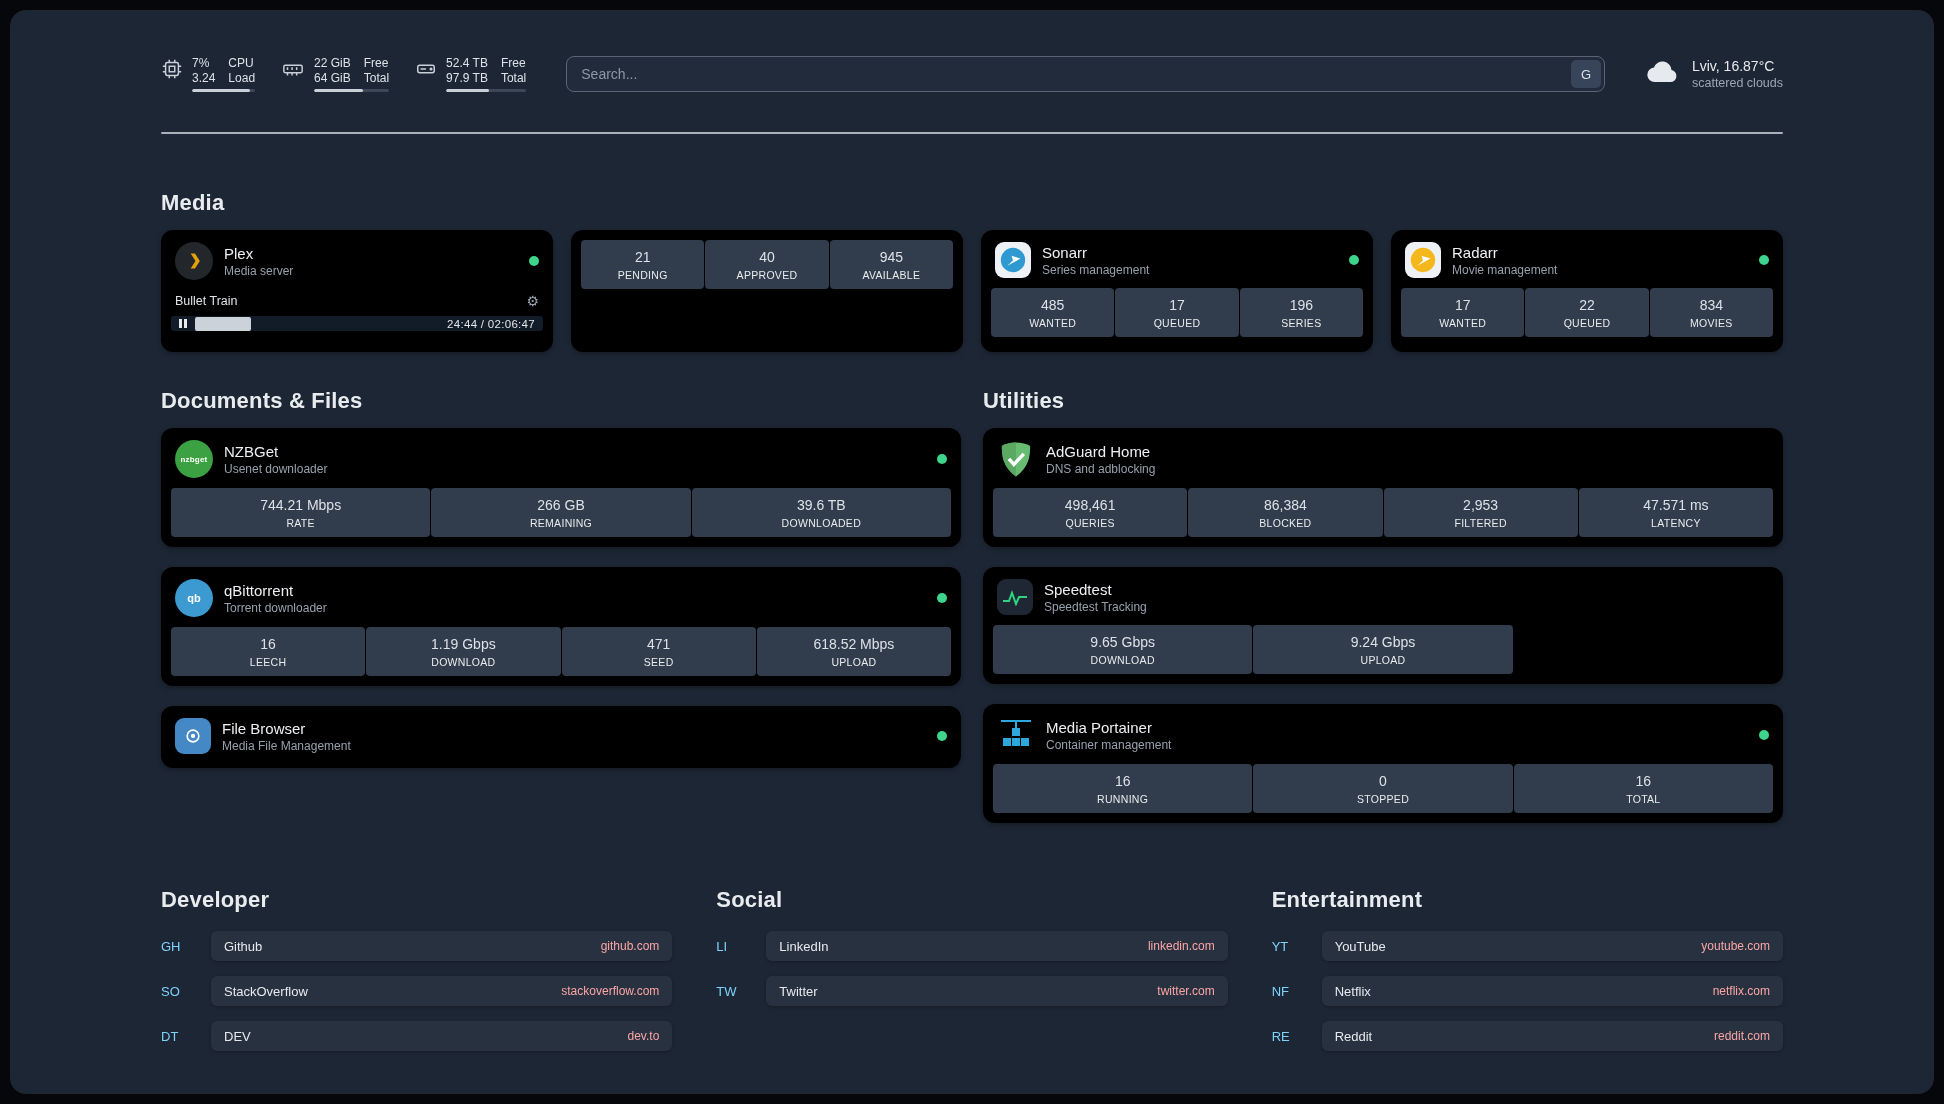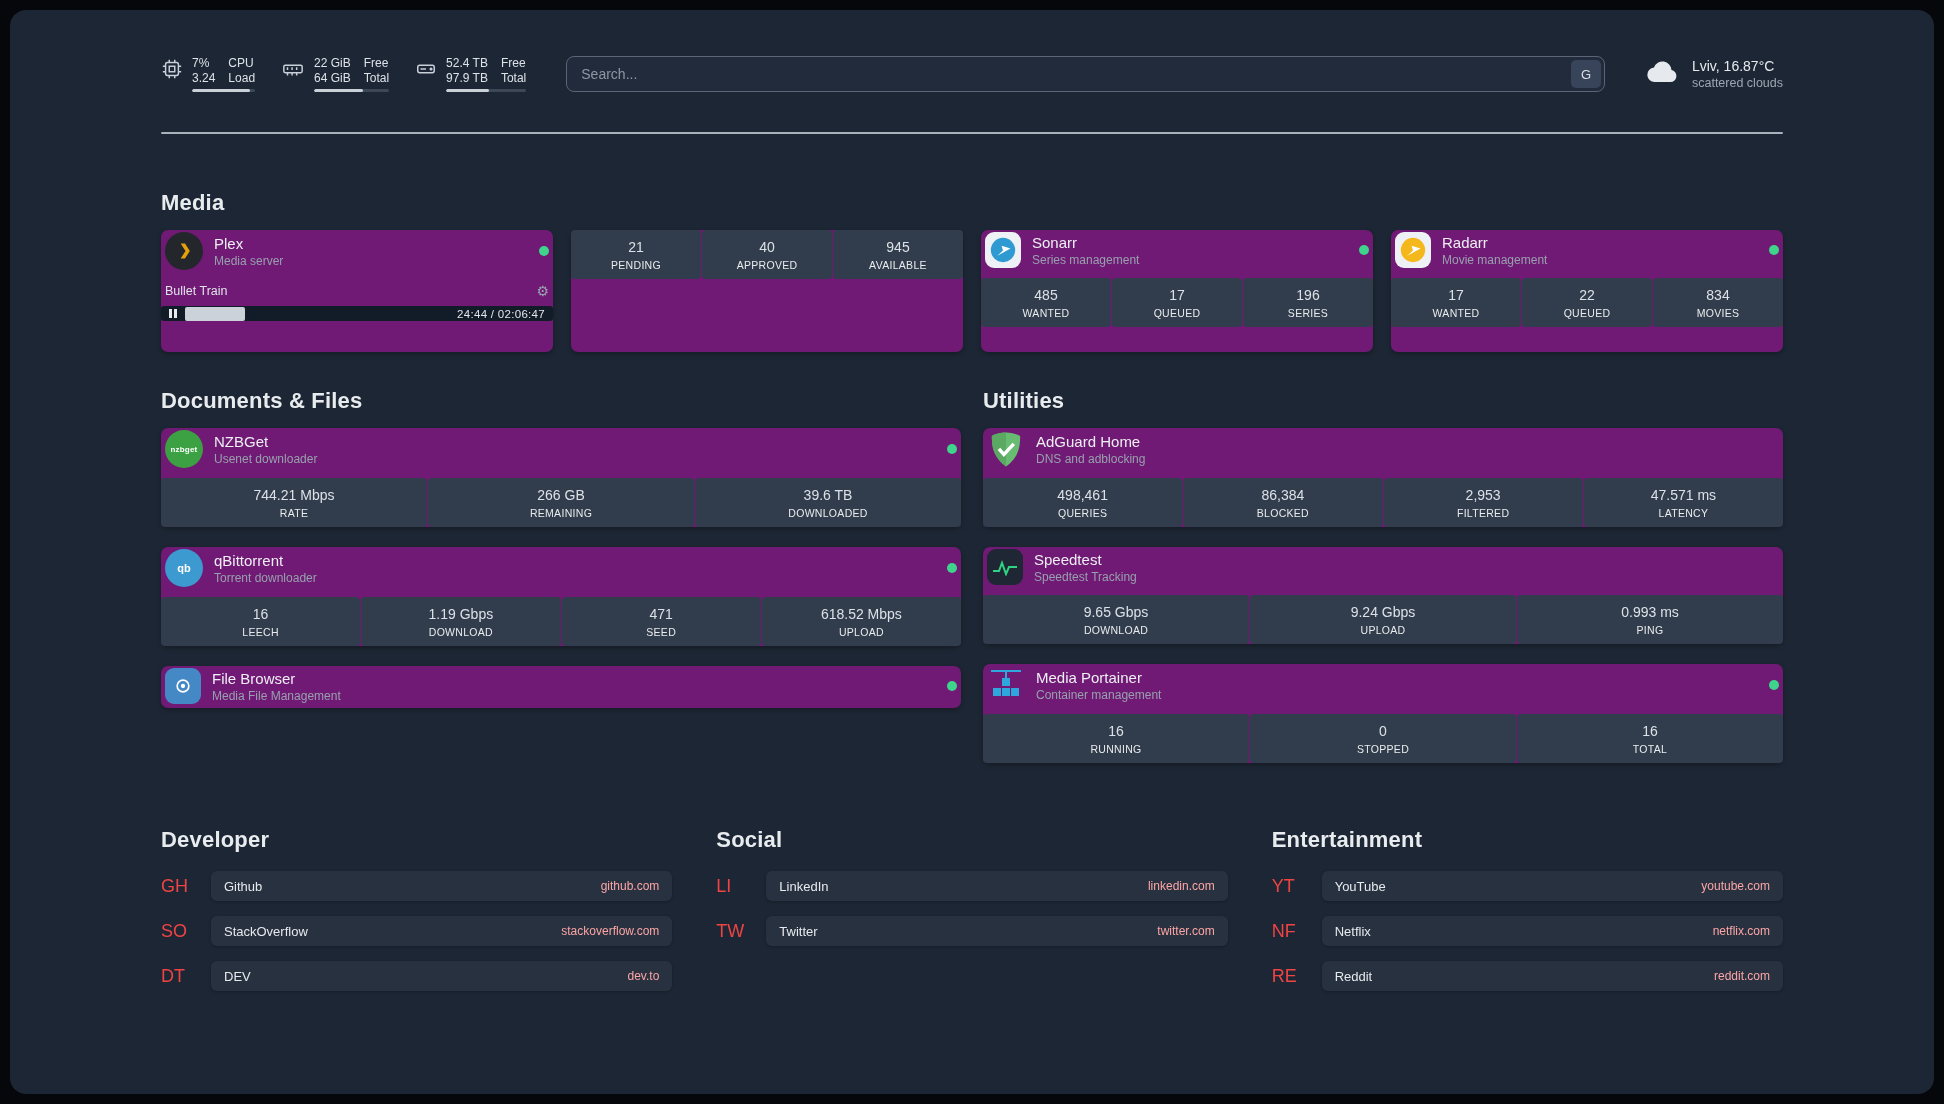--- a/index.html
+++ b/index.html
@@ -26,21 +26,21 @@
   .weather-text{display:flex;flex-direction:column;gap:2px}
   .weather-loc{font-size:14px;color:#e8ebee}
   .weather-cond{font-size:12.5px;color:#9da7b3}
   .divider{margin-top:24px;height:2px;background:#aab1ba;border-radius:1px}
 
   
   .section-title{font-size:22px;font-weight:600;color:#e9ecef;letter-spacing:.2px}
   .media-section{margin-top:56px}
   .media-grid{display:grid;grid-template-columns:repeat(4,1fr);gap:18px;margin-top:14px}
 
-  .card{background:#701a75;border-radius:7px;box-shadow:0 2px 5px rgba(0,0,0,.28)}
+  .card{background:#000000;border-radius:12px;padding:10px;box-shadow:0 2px 5px rgba(0,0,0,.28)}
   .media-grid .card{min-height:122px}
   .card-head{display:flex;align-items:center;gap:11px;padding:2px 4px 10px;cursor:pointer}
   .card-head.head-only{padding-bottom:4px}
   .svc-icon{width:38px;height:38px;display:flex;align-items:center;justify-content:center;flex:0 0 auto}
   .plex-bg{background:#23272b;border-radius:50%}
   .sonarr-bg,.radarr-bg{background:#eef1f5;border-radius:9px;width:36px;height:36px}
   .nzbget-bg{background:#3ba142;border-radius:50%}
   .qbit-bg{background:#3d9ad1;border-radius:50%}
   .fb-bg{background:#4489c6;border-radius:9px;width:36px;height:36px}
   .speed-bg{background:#1e2733;border-radius:9px;width:36px;height:36px}
@@ -68,21 +68,21 @@
   .np-fill{height:14px;background:#ccd2d9;border-radius:2px}
   .np-time{margin-left:auto;font-size:11.5px;color:#e2e6ea;letter-spacing:.3px;white-space:nowrap}
 
   .two-col{display:grid;grid-template-columns:1fr 1fr;gap:22px;margin-top:36px;align-items:start}
   .col-stack{display:flex;flex-direction:column;gap:20px;margin-top:14px}
 
   
   .bookmarks{display:grid;grid-template-columns:repeat(3,1fr);gap:44px;margin-top:64px;padding-bottom:44px}
   .bm-rows{margin-top:18px;display:flex;flex-direction:column;gap:15px}
   .bm-row{display:flex;align-items:center;cursor:pointer}
-  .bm-abbr{width:50px;font-size:18px;color:#ef4444}
+  .bm-abbr{width:50px;font-size:13px;color:#7dd3fc}
   .bm-card{flex:1;height:30px;background:#273140;border-radius:6px;display:flex;align-items:center;justify-content:space-between;padding:0 13px;box-shadow:0 1px 3px rgba(0,0,0,.25)}
   .bm-name{font-size:13px;color:#e7eaed}
   .bm-url{font-size:12px;color:#fca5a5}
 </style>
 </head>
 <body>
 
 <div class="app">
   <div class="content">
 
@@ -428,24 +428,20 @@
             </div>
             <div class="stats cols-3">
               <div class="stat">
                 <div class="stat-value">9.65 Gbps</div>
                 <div class="stat-label">DOWNLOAD</div>
               </div>
               <div class="stat">
                 <div class="stat-value">9.24 Gbps</div>
                 <div class="stat-label">UPLOAD</div>
               </div>
-              <div class="stat">
-                <div class="stat-value">0.993 ms</div>
-                <div class="stat-label">PING</div>
-              </div>
             </div>
           </div>
 
           <div class="card">
             <div class="card-head">
               <span class="svc-icon">
                 <svg width="36" height="36" viewBox="0 0 36 36">
                   <path d="M3 4h30M18 4v7" stroke="#2ea7dc" stroke-width="2"></path>
                   <rect x="14" y="11" width="8" height="8" fill="#2ea7dc"></rect>
                   <rect x="5" y="21" width="8" height="8" fill="#2ea7dc"></rect>

